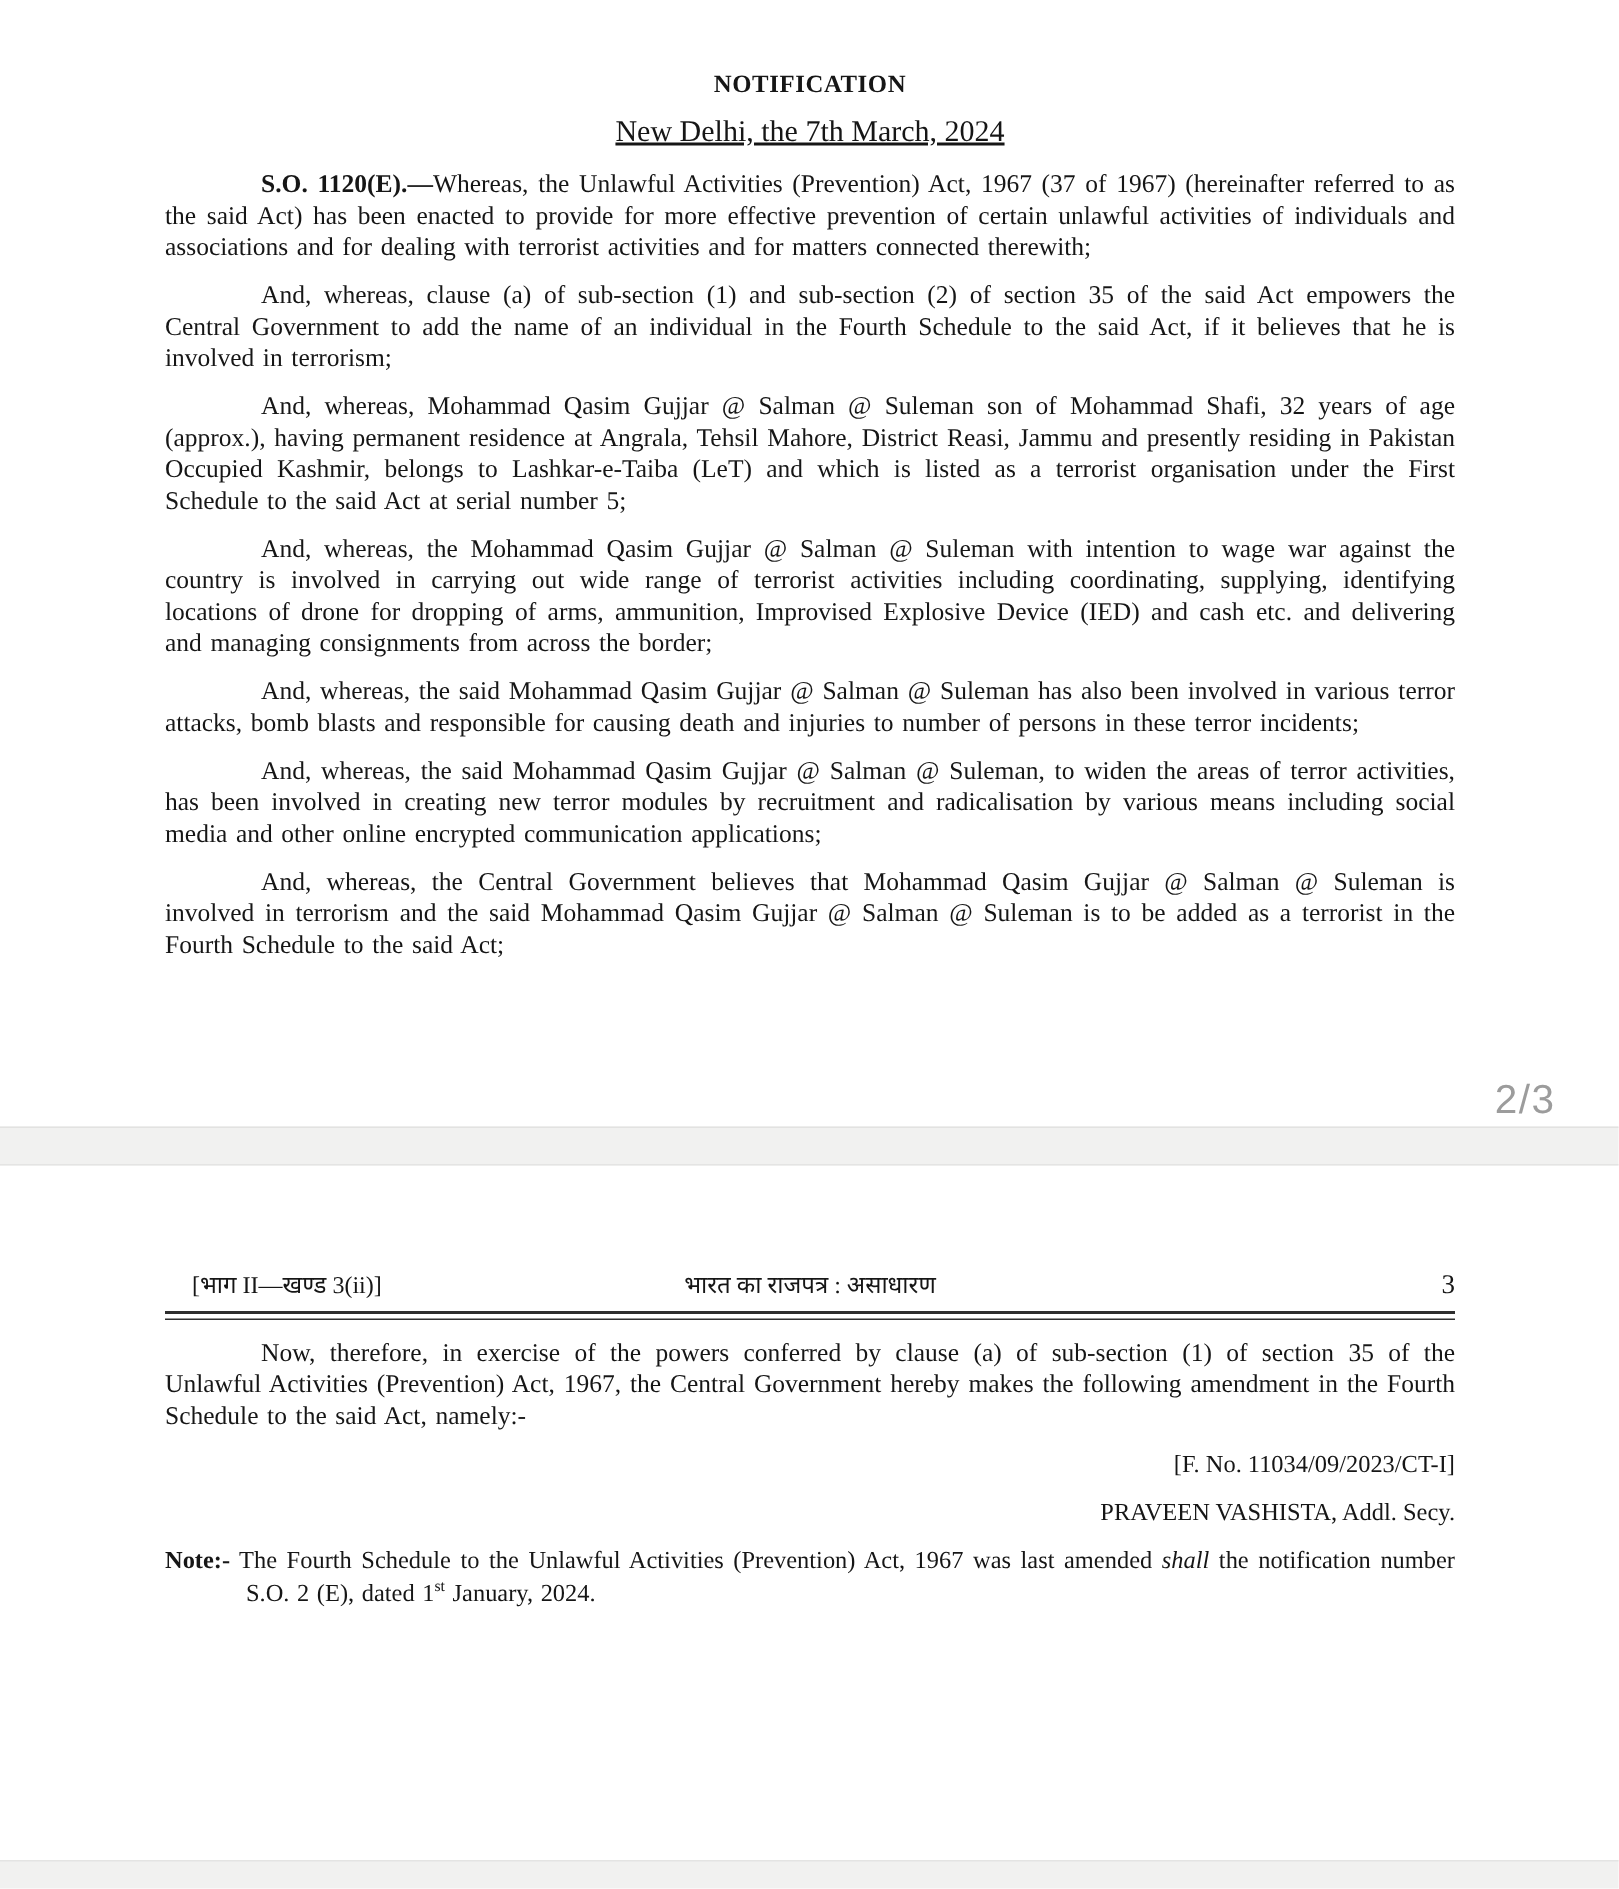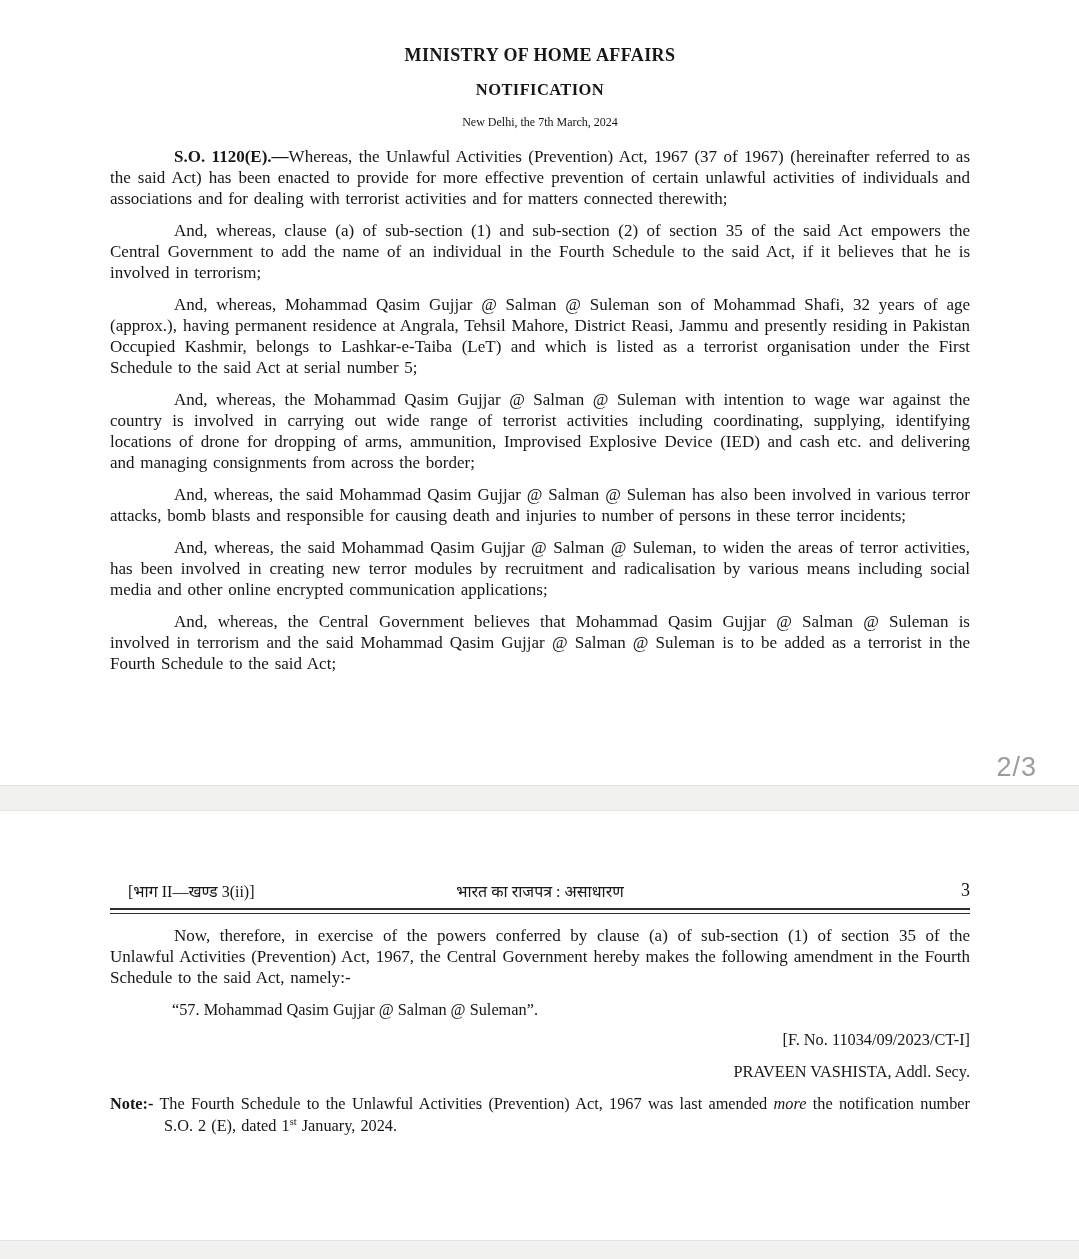--- a/index.html
+++ b/index.html
@@ -13,21 +13,21 @@
   
   .page-a { padding: 45px 109px 0 110px; }
   .doc-title {
     margin: 0 0 13px; text-align: center;
     font-size: 18px; font-weight: bold; letter-spacing: 0.4px; line-height: 21px;
   }
   .doc-subtitle {
     margin: 0 0 12px; text-align: center;
     font-size: 16.5px; font-weight: bold; letter-spacing: 0.4px; line-height: 21px;
   }
-  .dateline { margin: 0 0 13px; text-align: center; font-size: 12px; line-height: 21px; }
+  .dateline { margin: 0 0 13px; text-align: center; font-size: 20px; line-height: 21px; text-decoration: underline; }
 
   p.body-par {
     margin: 0 0 11px; font-size: 17px; line-height: 21px;
     text-align: justify; text-indent: 64px; word-spacing: 1.5px;
   }
   p.body-par:last-child { margin-bottom: 0; }
   b.so { font-weight: bold; }
 
   .page-indicator {
     margin-top: 79px; padding-right: 42px; text-align: right;
@@ -72,21 +72,20 @@
     position: absolute; bottom: 0; left: 0; right: 0; height: 18px;
     background: #f1f1f0; border-top: 1px solid #e4e4e3;
   }
 </style>
 </head>
 <body>
 
 <main class="viewer">
 
   <section class="page-a">
-    <h1 class="doc-title">MINISTRY OF HOME AFFAIRS</h1>
     <h2 class="doc-subtitle">NOTIFICATION</h2>
     <div class="dateline">New Delhi, the 7th March, 2024</div>
 
     <p class="body-par"><b class="so">S.O. 1120(E).—</b><span>Whereas, the Unlawful Activities (Prevention) Act, 1967 (37 of 1967) (hereinafter referred to as the said Act) has been enacted to provide for more effective prevention of certain unlawful activities of individuals and associations and for dealing with terrorist activities and for matters connected therewith;</span></p>
 
     <p class="body-par">And, whereas, clause (a) of sub-section (1) and sub-section (2) of section 35 of the said Act empowers the Central Government to add the name of an individual in the Fourth Schedule to the said Act, if it believes that he is involved in terrorism;</p>
 
     <p class="body-par">And, whereas, Mohammad Qasim Gujjar @ Salman @ Suleman son of Mohammad Shafi, 32 years of age (approx.), having permanent residence at Angrala, Tehsil Mahore, District Reasi, Jammu and presently residing in Pakistan Occupied Kashmir, belongs to Lashkar-e-Taiba (LeT) and which is listed as a terrorist organisation under the First Schedule to the said Act at serial number 5;</p>
 
     <p class="body-par">And, whereas, the Mohammad Qasim Gujjar @ Salman @ Suleman with intention to wage war against the country is involved in carrying out wide range of terrorist activities including coordinating, supplying, identifying locations of drone for dropping of arms, ammunition, Improvised Explosive Device (IED) and cash etc. and delivering and managing consignments from across the border;</p>
@@ -106,23 +105,22 @@
     <div class="gazette-header">
       <span class="gh-left">[भाग II—खण्ड 3(ii)]</span>
       <span class="gh-center">भारत का राजपत्र : असाधारण</span>
       <span class="gh-right">3</span>
     </div>
     <div class="double-rule"></div>
 
     <p class="body-par first">Now, therefore, in exercise of the powers conferred by clause (a) of sub-section (1) of section 35 of the Unlawful Activities (Prevention) Act, 1967, the Central Government hereby makes the following amendment in the Fourth Schedule to the said Act, namely:-</p>
 
 
-    <p class="entry">“57. Mohammad Qasim Gujjar @ Salman @ Suleman”.</p>
 
     <div class="right-line file-no">[F. No. 11034/09/2023/CT-I]</div>
     <div class="right-line signatory">PRAVEEN VASHISTA, Addl. Secy.</div>
 
-    <p class="note"><b class="note-label">Note:-</b><span>The Fourth Schedule to the Unlawful Activities (Prevention) Act, 1967 was last amended </span><i>more</i><span> the notification number S.O. 2 (E), dated 1</span><sup>st</sup><span> January, 2024.</span></p>
+    <p class="note"><b class="note-label">Note:-</b><span>The Fourth Schedule to the Unlawful Activities (Prevention) Act, 1967 was last amended </span><i>shall</i><span> the notification number S.O. 2 (E), dated 1</span><sup>st</sup><span> January, 2024.</span></p>
   </section>
 
   <div class="bottom-band"></div>
 
 </main>
 
 </body></html>

